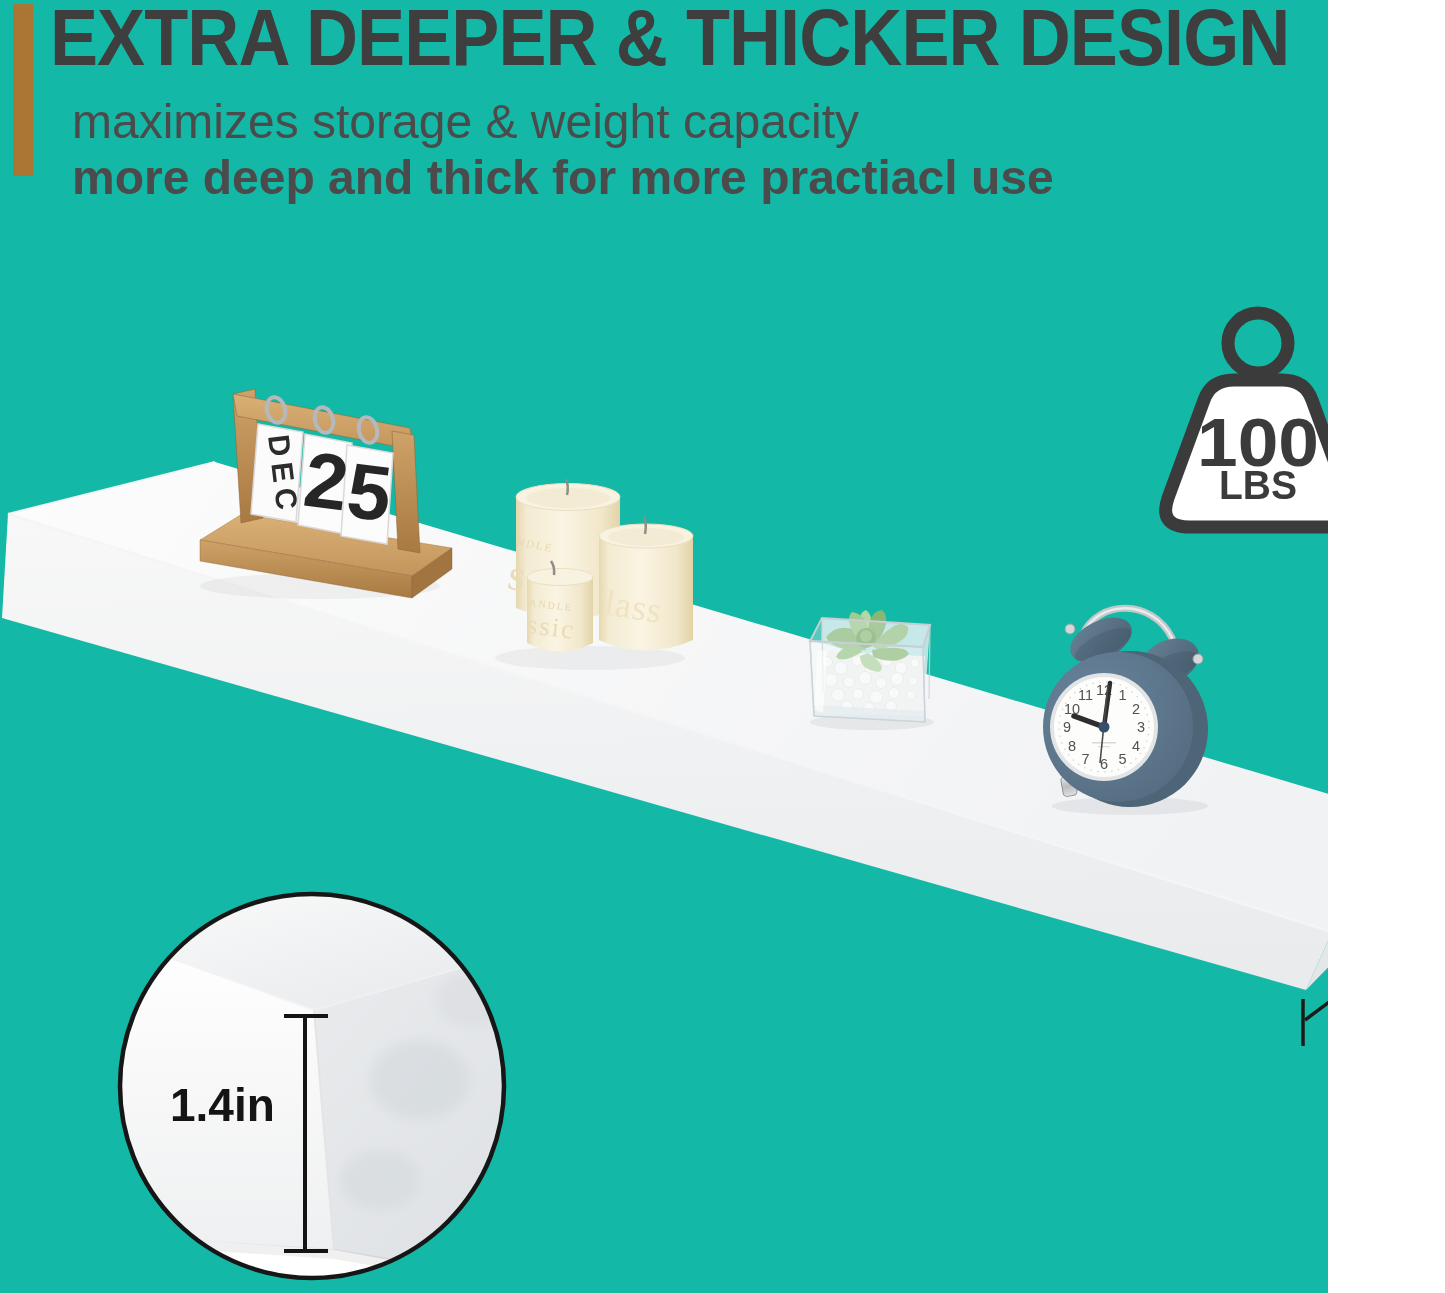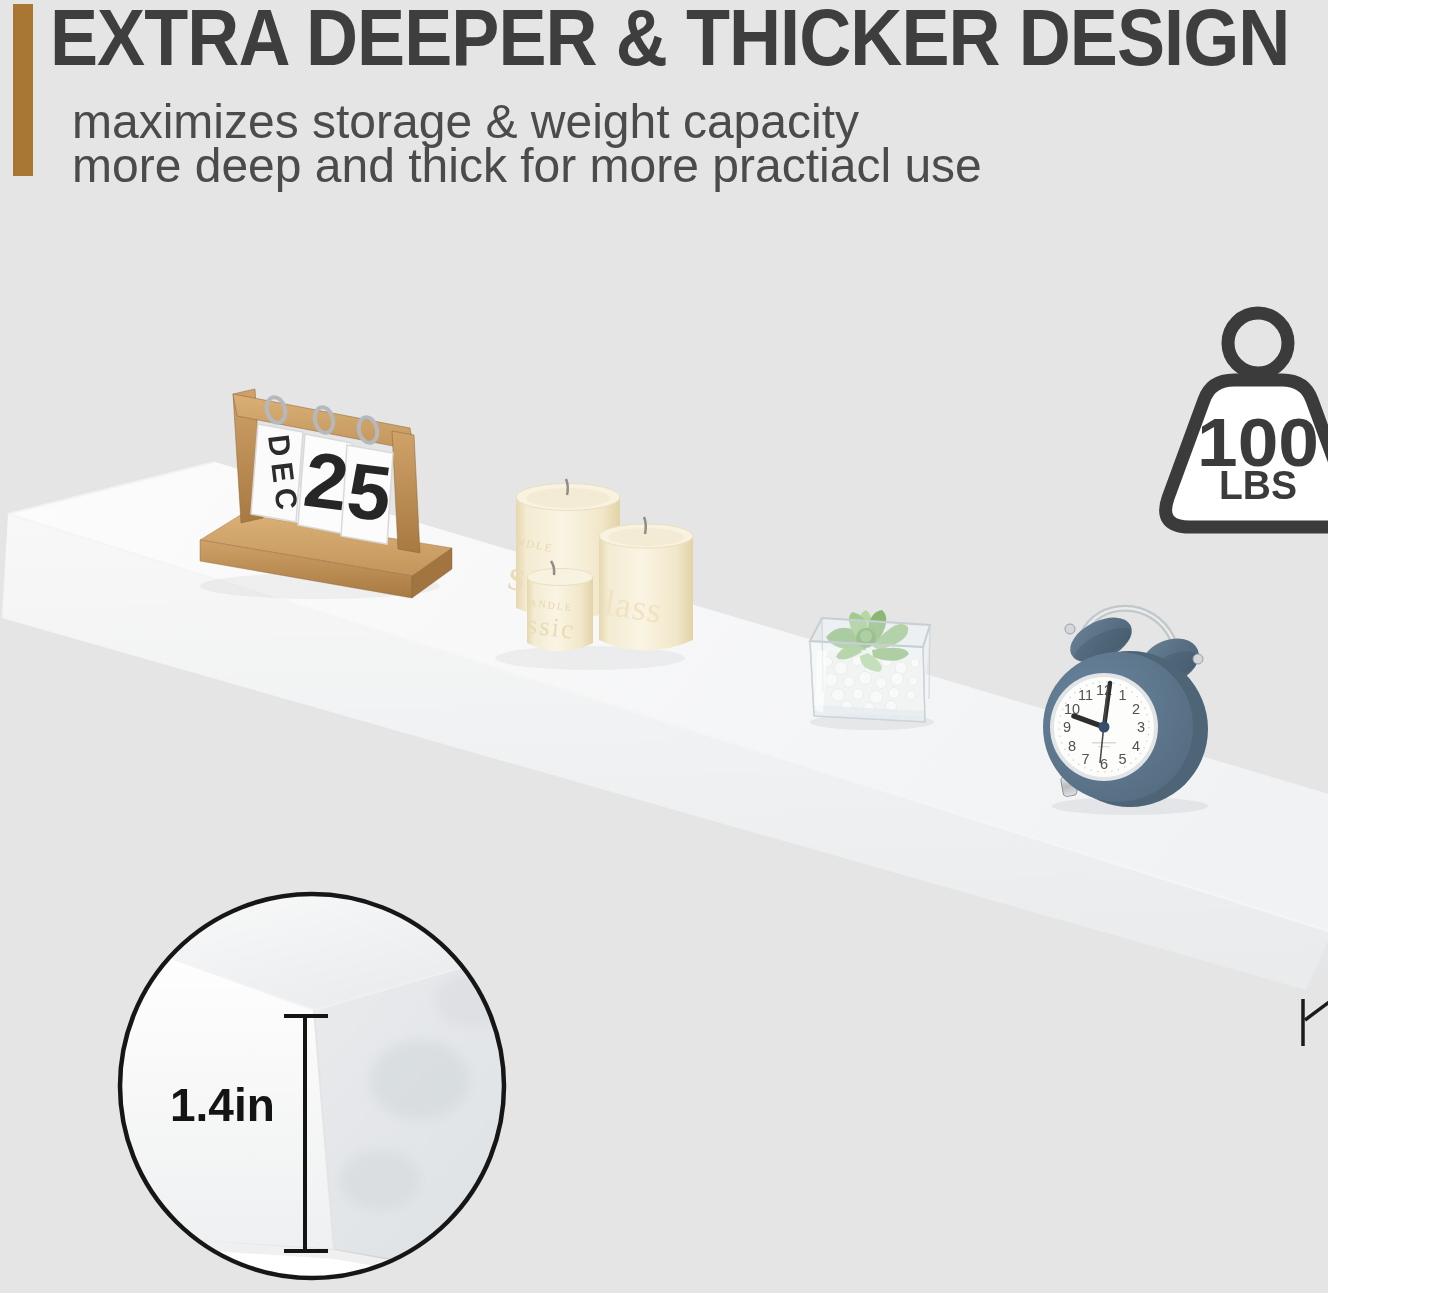--- a/index.html
+++ b/index.html
@@ -1,25 +1,25 @@
 <!DOCTYPE html>
 <html><head>
 <meta charset="utf-8">
 <style>
   html,body{margin:0;padding:0;background:#fff;}
-  .canvas{position:relative;width:1328px;height:1293px;background:#e5e5e5;overflow:hidden;
+  .canvas{position:relative;width:1328px;height:1293px;background:#14b8a6;overflow:hidden;
           font-family:"Liberation Sans",sans-serif;}
   .accent-bar{position:absolute;left:13px;top:4px;width:20px;height:172px;background:#aa7634;}
   .headline{position:absolute;left:50px;top:-4px;margin:0;font-size:80px;line-height:84px;
             font-weight:700;color:#3e3e3e;white-space:nowrap;letter-spacing:-1px;
             transform:scaleX(0.90);transform-origin:0 0;}
   .subtitle{position:absolute;left:56px;margin:16px;font-size:48px;line-height:52px;
             color:#4b4b4b;white-space:nowrap;letter-spacing:0;}
   .sub1{top:80px;}
-  .sub2{top:124px;}
+  .sub2{top:136px;font-weight:bold;}
   .scene-svg{position:absolute;left:0;top:0;}
   text{font-family:"Liberation Sans",sans-serif;}
   .serif{font-family:"Liberation Serif",serif;}
 </style>
 </head>
 <body>
 
 <div class="canvas">
 
   <div class="accent-bar"></div>

